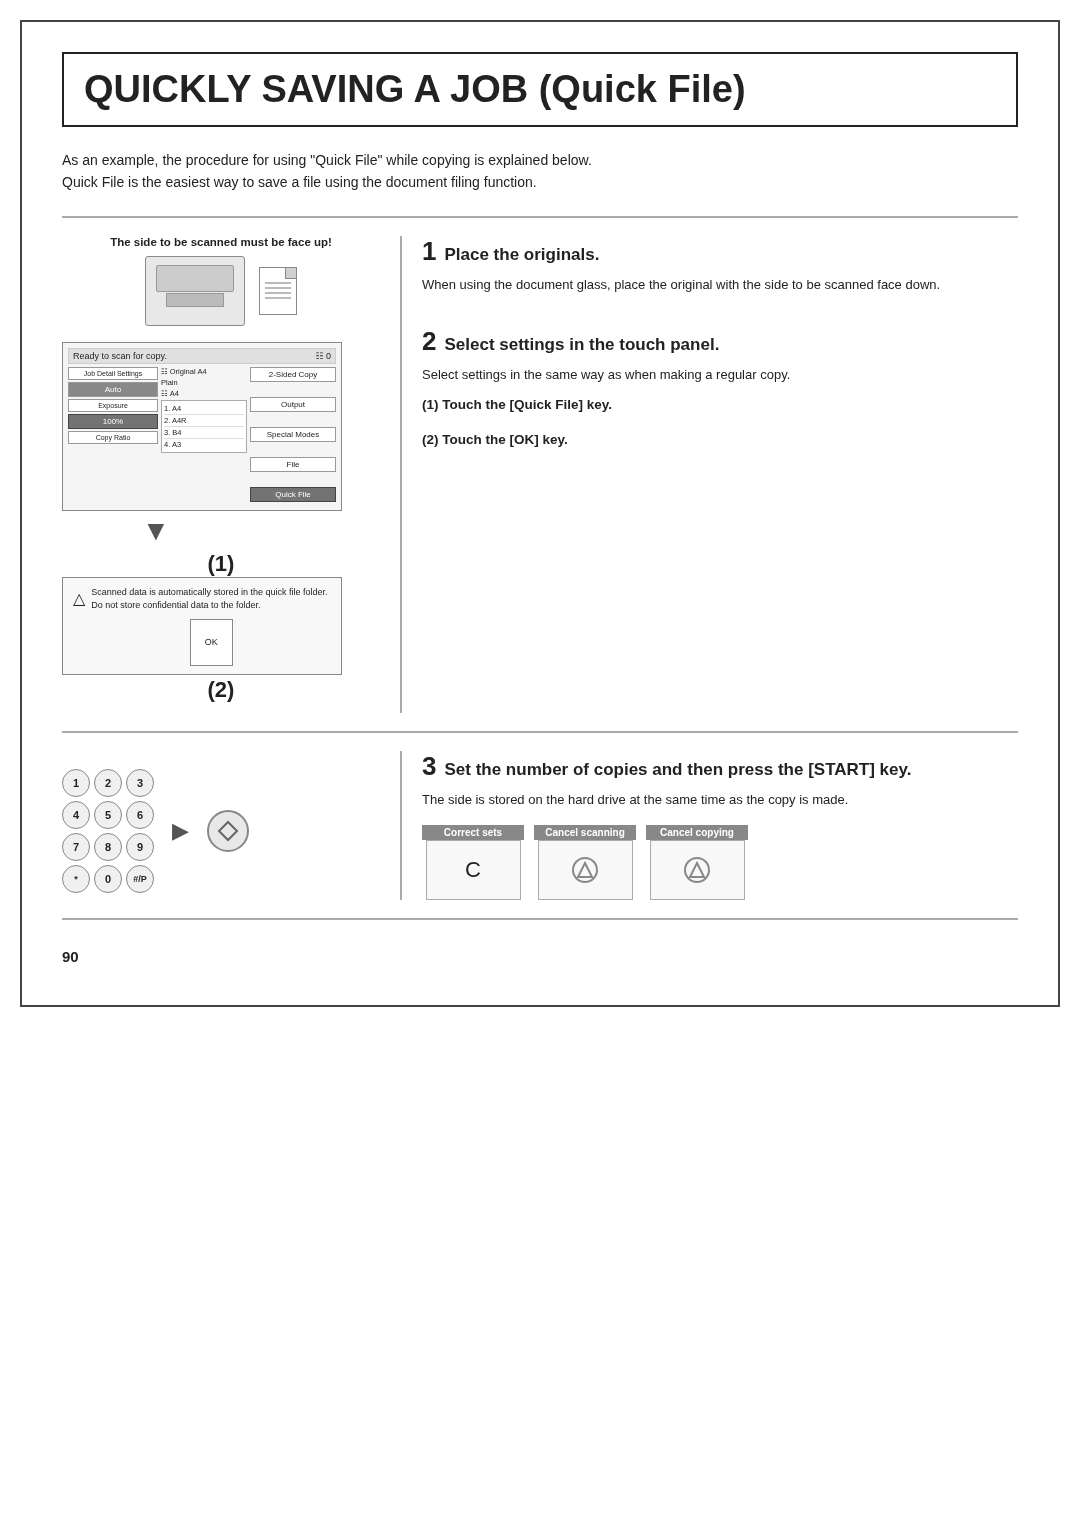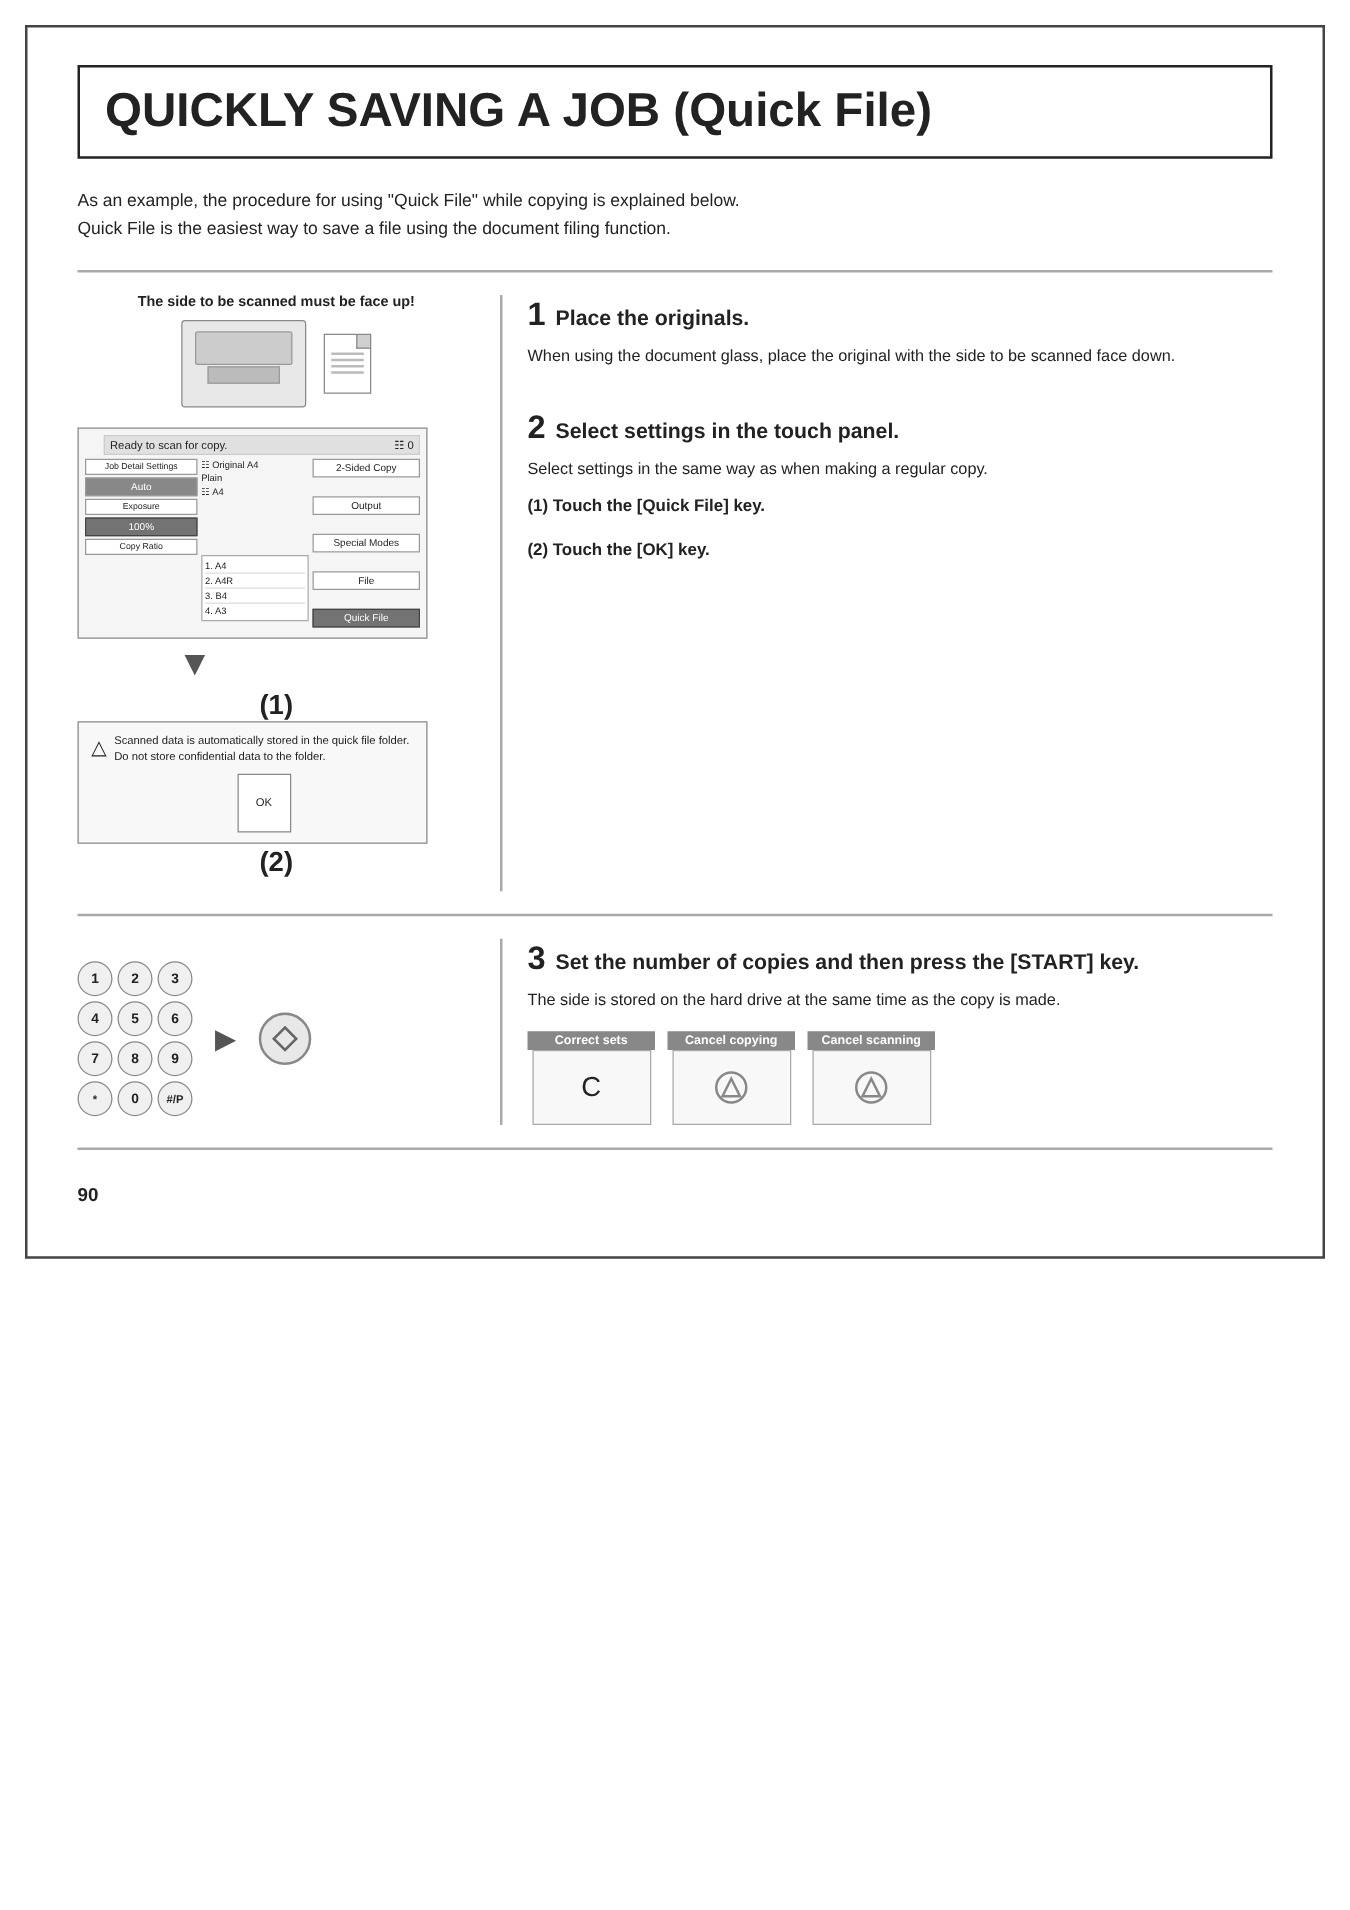--- a/index.html
+++ b/index.html
@@ -151,21 +151,20 @@
       width: 280px;
     }
     .tp-header {
       background: #e0e0e0;
       padding: 2px 4px;
       font-size: 9px;
       display: flex;
       justify-content: space-between;
       margin-bottom: 3px;
       border: 1px solid #ccc;
-      margin-left: 15px;
     }
     .tp-row {
       display: flex;
       gap: 3px;
       margin-bottom: 3px;
     }
     .tp-btn {
       background: #fff;
       border: 1px solid #999;
       padding: 2px 4px;
@@ -190,21 +189,20 @@
       flex: 1;
       display: flex;
       flex-direction: column;
       gap: 15px;
     }
     .tp-paper-list {
       background: #fff;
       border: 1px solid #aaa;
       font-size: 7.5px;
       padding: 2px;
-      margin-top: 44px;
     }
     .tp-paper-item {
       padding: 1px 0;
       border-bottom: 1px solid #ddd;
     }
     
     .arrow-down {
       text-align: left;
       font-size: 28px;
       color: #555;
@@ -493,37 +491,37 @@
       <div class="step-desc">The side is stored on the hard drive at the same time as the copy is made.</div>
 
       <div class="copy-buttons">
         <div class="copy-btn-group">
           <div class="copy-btn-label">Correct sets</div>
           <div class="copy-btn-circle">
             <span>C</span>
           </div>
         </div>
         <div class="copy-btn-group">
+          <div class="copy-btn-label">Cancel scanning</div>
+          <div class="copy-btn-circle">
+            <svg width="30" height="30" viewBox="0 0 30 30">
+              <circle cx="15" cy="15" r="12" fill="none" stroke="#888" stroke-width="2"></circle>
+              <polygon points="15,8 22,22 8,22" fill="none" stroke="#888" stroke-width="2"></polygon>
+            </svg>
+          </div>
+        </div>
+        <div class="copy-btn-group">
           <div class="copy-btn-label">Cancel copying</div>
           <div class="copy-btn-circle">
             <svg width="30" height="30" viewBox="0 0 30 30">
               <circle cx="15" cy="15" r="12" fill="none" stroke="#888" stroke-width="2"></circle>
               <polygon points="15,8 22,22 8,22" fill="none" stroke="#888" stroke-width="2"></polygon>
             </svg>
           </div>
         </div>
-        <div class="copy-btn-group">
-          <div class="copy-btn-label">Cancel scanning</div>
-          <div class="copy-btn-circle">
-            <svg width="30" height="30" viewBox="0 0 30 30">
-              <circle cx="15" cy="15" r="12" fill="none" stroke="#888" stroke-width="2"></circle>
-              <polygon points="15,8 22,22 8,22" fill="none" stroke="#888" stroke-width="2"></polygon>
-            </svg>
-          </div>
-        </div>
       </div>
     </div>
 
   </div>
 
   <div class="page-num">90</div>
 
 </div>
 
 </body></html>

